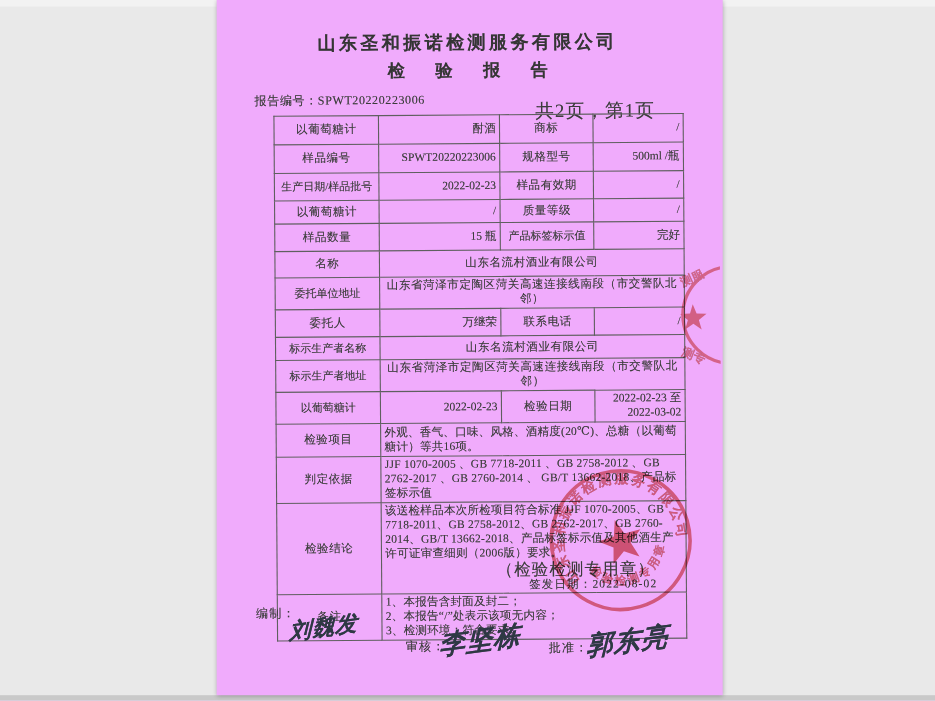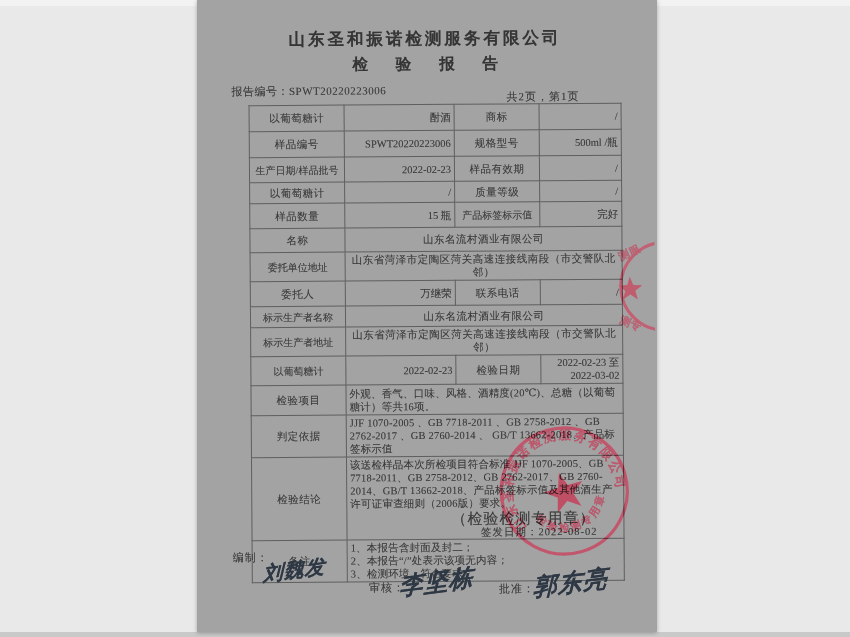--- a/index.html
+++ b/index.html
@@ -5,30 +5,30 @@
   html,body{margin:0;padding:0;}
   body{
     width:850px;height:637px;overflow:hidden;position:relative;
     background:#e9e9e9;
     font-family:"Liberation Serif","DejaVu Serif",serif;
   }
   .top-band{position:absolute;left:0;top:0;width:850px;height:6px;background:#f2f2f2;}
   .bottom-band{position:absolute;left:0;bottom:0;width:850px;height:5px;background:#c9c9c9;}
   .paper{
     position:absolute;left:197px;top:0;width:460px;height:632px;
-    background:#a3a3a3;overflow:hidden;
+    background:#f0abfc;overflow:hidden;
     box-shadow:0 1px 4px rgba(0,0,0,.28);
   }
   .scan-content{position:absolute;left:0;top:0;width:100%;height:100%;transform:rotate(-0.4deg);color:#3c3c3c;}
   .company-title{position:absolute;top:28px;left:0;width:100%;text-align:center;
     font-size:16.5px;font-weight:bold;letter-spacing:3px;color:#353535;}
   .report-title{position:absolute;top:54px;left:0;width:100%;text-align:center;
     font-size:15.5px;font-weight:bold;letter-spacing:12px;padding-left:12px;box-sizing:border-box;color:#353535;}
   .report-no{position:absolute;left:36px;top:83px;font-size:11px;letter-spacing:.5px;}
-  .page-info{position:absolute;right:76px;top:90px;font-size:11px;letter-spacing:1px;}
+  .page-info{position:absolute;right:60px;top:90px;font-size:17px;letter-spacing:1px;}
   table.report{
     position:absolute;left:53px;top:104px;width:372px;
     border-collapse:collapse;table-layout:fixed;
     font-size:10.5px;color:#3c3c3c;
   }
   table.report td{
     border:1px solid #5f5f5f;padding:1px 3px;vertical-align:middle;
     line-height:13px;overflow:hidden;
   }
   td.lbl{text-align:center;letter-spacing:.5px;}

